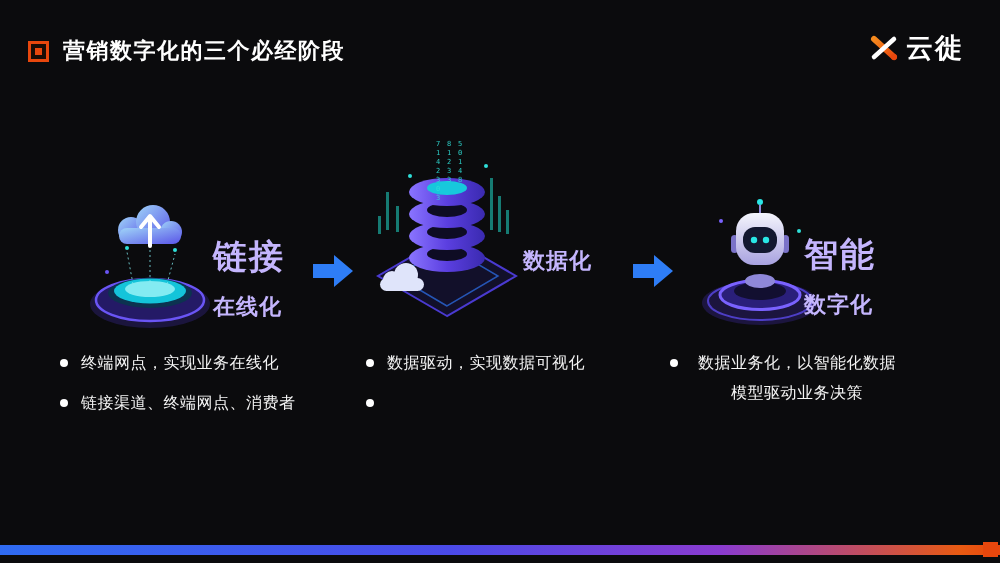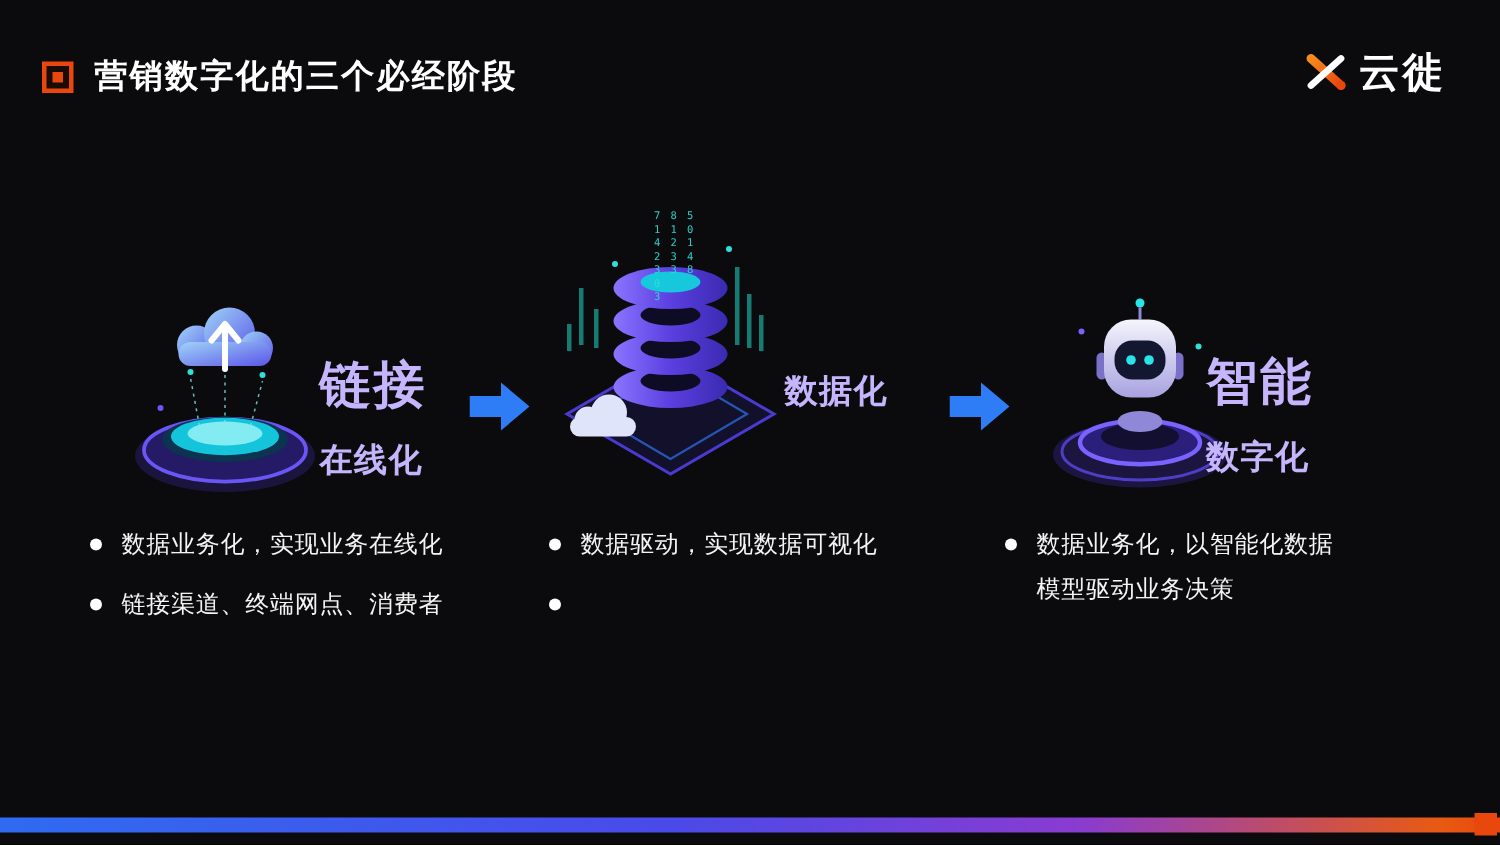--- a/index.html
+++ b/index.html
@@ -41,21 +41,21 @@
   .stage-sub   { font-size:22px; font-weight:bold; letter-spacing:1px; margin-top:12px; }
 
   .arrow { position:absolute; top:251px; }
   .arrow-1 { left:313px; }
   .arrow-2 { left:633px; }
 
   
   .bullet-col { position:absolute; top:348px; }
   .bullet-col-1 { left:60px;  width:300px; }
   .bullet-col-2 { left:366px; width:290px; }
-  .bullet-col-3 { left:670px; width:250px; }
+  .bullet-col-3 { left:670px; width:250px;text-align:center; }
   .bullet { display:flex; gap:13px; margin-bottom:10px; }
   .bullet .dot { flex:0 0 auto; width:8px; height:8px; border-radius:50%; background:#ffffff; margin-top:11px; }
   .bullet .txt { color:#f4f4f4; font-size:16px; line-height:1.9; letter-spacing:.5px; max-width:212px; }
   .bullet-col-1 .txt, .bullet-col-2 .txt { max-width:none; white-space:nowrap; }
 
   
   .bottom-bar {
     position:absolute; left:0; right:0; bottom:8px; height:10px;
     background:linear-gradient(90deg,#2f6bf2 0%,#4a4ae8 45%,#8a3bd0 72%,#e85a12 96%,#e8470d 100%);
   }
@@ -202,21 +202,21 @@
   <svg class="arrow arrow-1" width="40" height="40" viewBox="0 0 40 40">
     <polygon points="0,13 21,13 21,4 40,20 21,36 21,27 0,27" fill="#2e7df6"></polygon>
   </svg>
   <svg class="arrow arrow-2" width="40" height="40" viewBox="0 0 40 40">
     <polygon points="0,13 21,13 21,4 40,20 21,36 21,27 0,27" fill="#2e7df6"></polygon>
   </svg>
 
   <div class="bullet-col bullet-col-1">
     <div class="bullet">
       <span class="dot"></span>
-      <span class="txt">数据业务化，实现业务在线化</span>
+      <span class="txt">终端网点，实现业务在线化</span>
     </div>
     <div class="bullet">
       <span class="dot"></span>
       <span class="txt">链接渠道、终端网点、消费者</span>
     </div>
   </div>
 
   <div class="bullet-col bullet-col-2">
     <div class="bullet">
       <span class="dot"></span>

